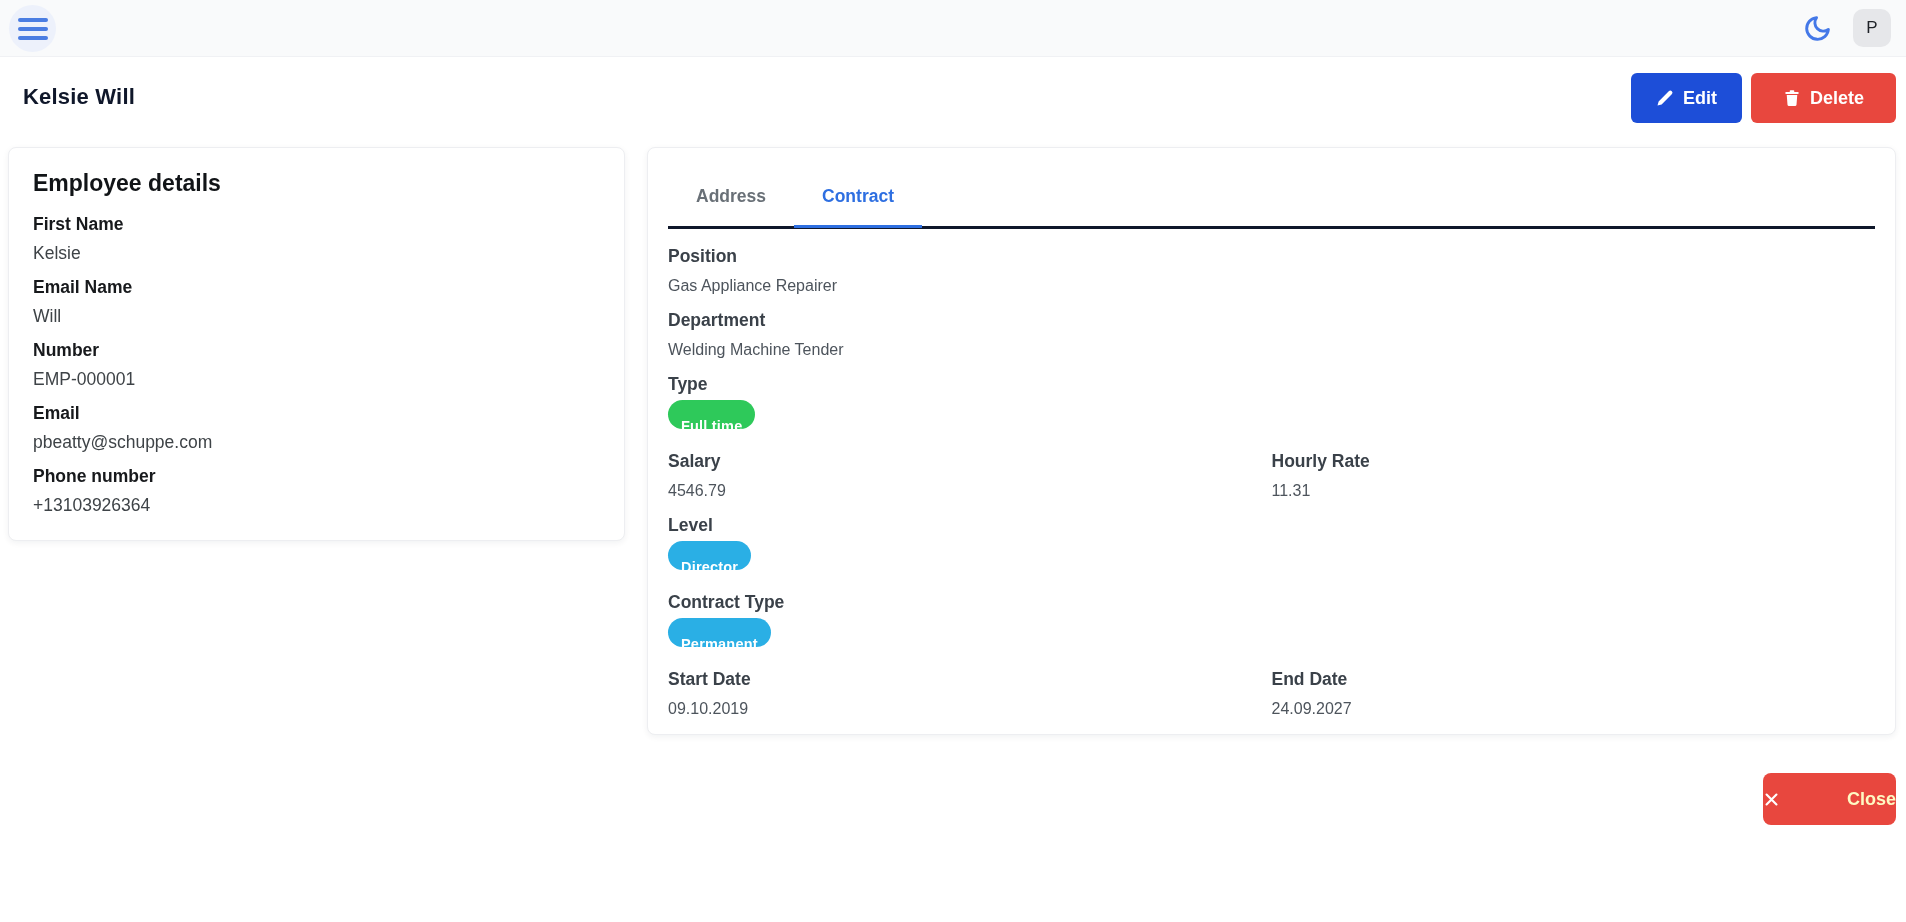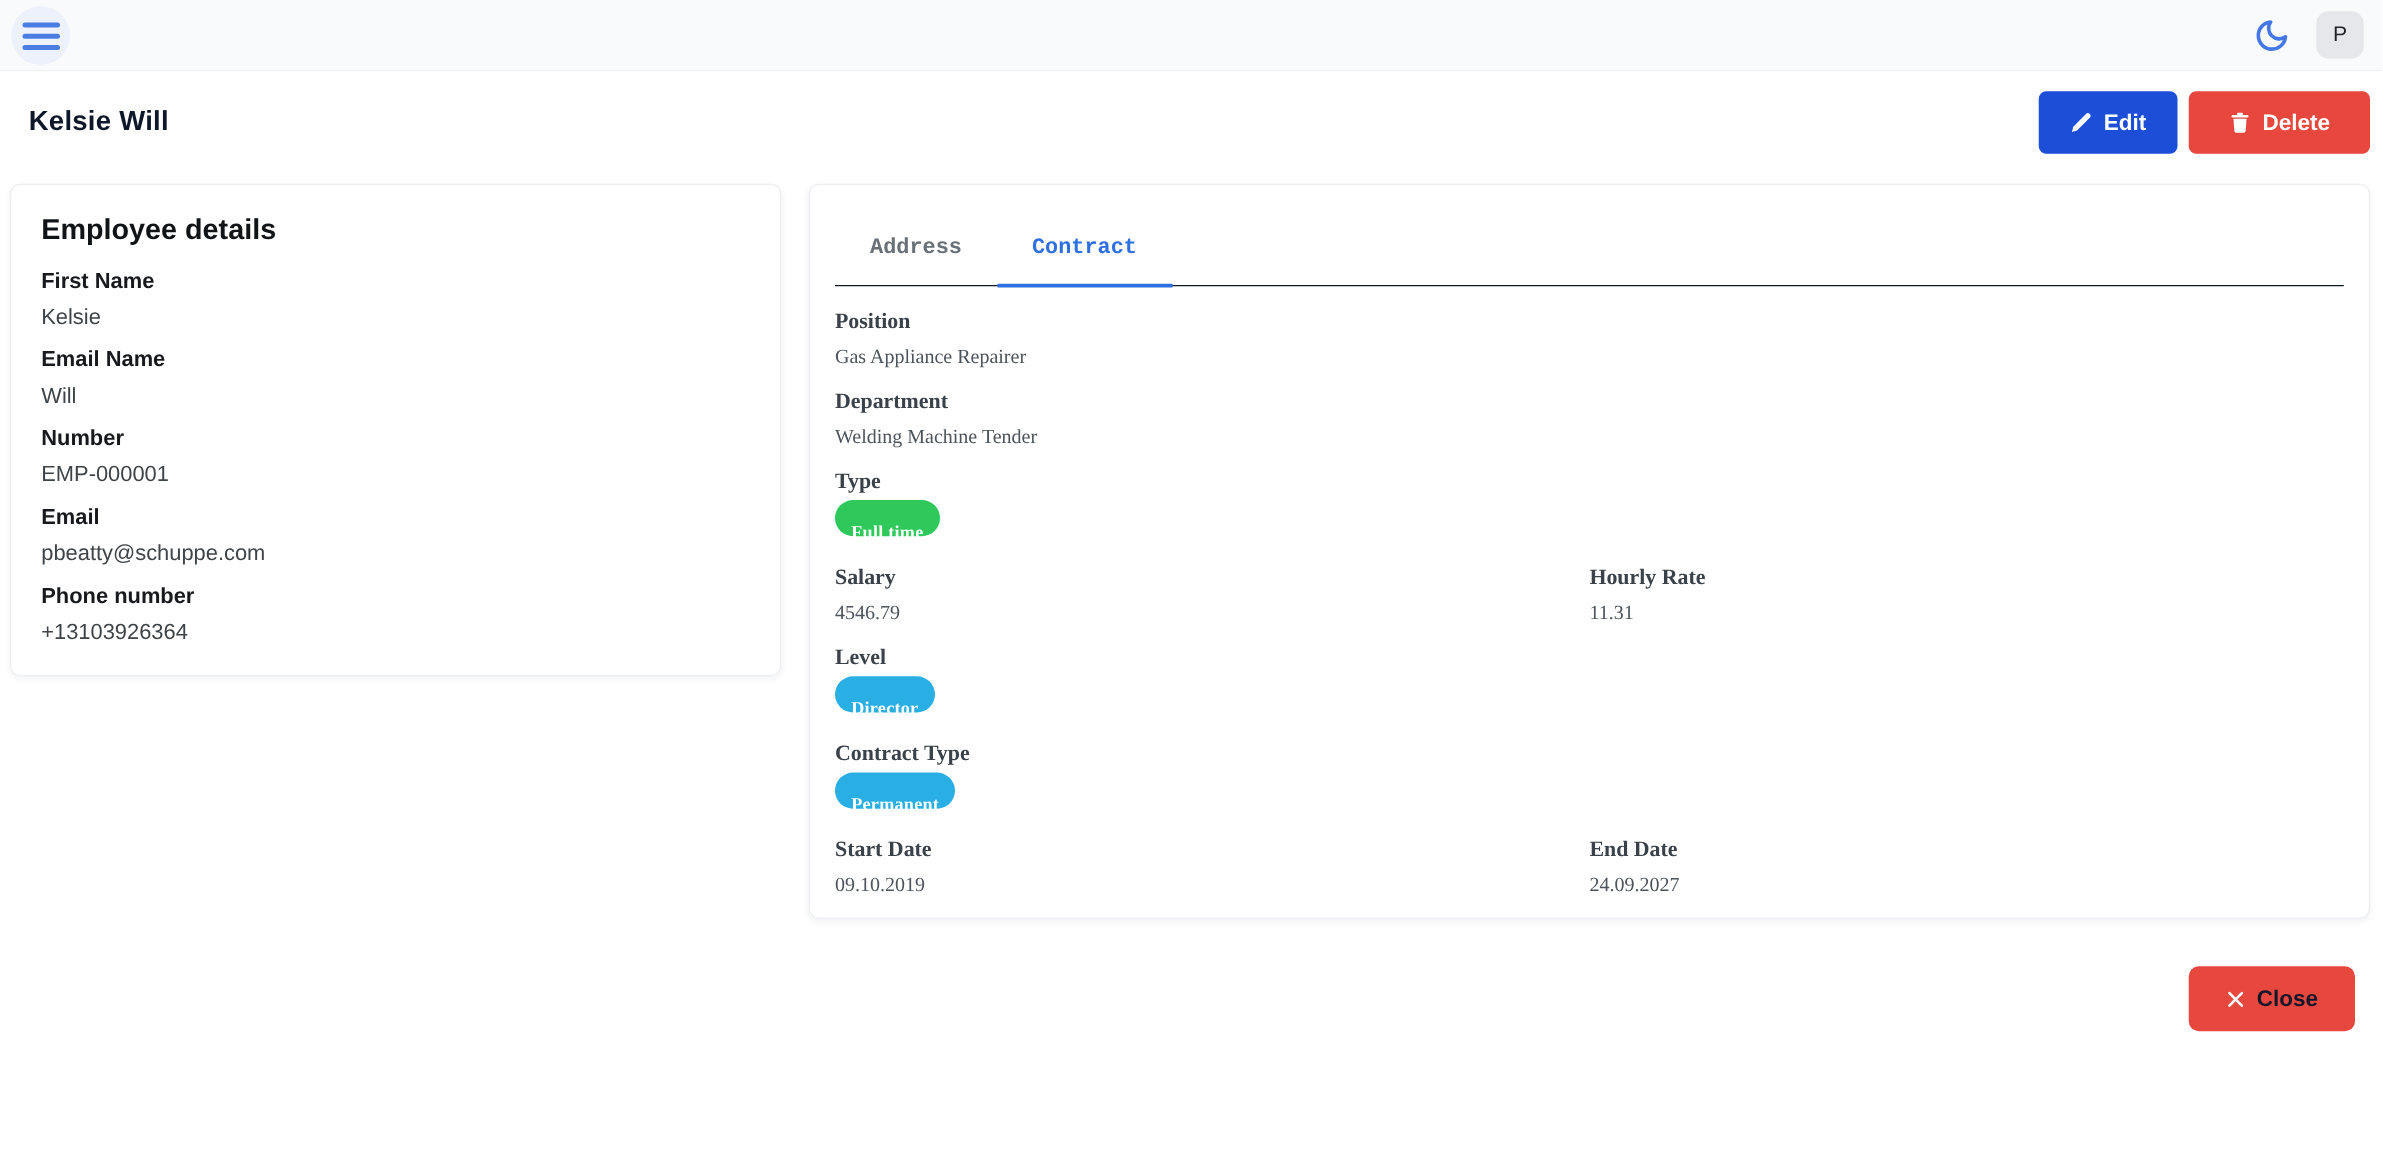--- a/index.html
+++ b/index.html
@@ -61,50 +61,50 @@
   .card-left { left: 8px; top: 147px; width: 617px; height: 394px; padding: 20px 24px; }
   .card-left h2 { font-size: 23px; font-weight: bold; color: #111417; line-height: 30px; margin-bottom: 12px; }
 
   .field { margin-bottom: 5px; }
   .field .lbl { display: block; font-size: 17.5px; font-weight: bold; color: #17191c; line-height: 29px; }
   .field .val { display: block; font-size: 17.5px; color: #3e4347; line-height: 29px; }
 
   .card-right { left: 647px; top: 147px; width: 1249px; height: 588px; padding: 20px; }
 
   
-  .tabs { display: flex; height: 61px; border-bottom: 1px solid #0f172a; font-family: Liberation Mono, monospace; }
+  .tabs { display: flex; height: 61px; border-bottom: 3px solid #0f172a; }
   .tab {
     display: flex; align-items: center; padding: 0 28px; cursor: pointer;
     font-size: 17.5px; font-weight: bold; color: #697077;
     border-bottom: 3px solid transparent; margin-bottom: -2px;
   }
   .tab.active { color: #2e6fe1; border-bottom-color: #2e6fe1; }
 
   
-  .panel { padding-top: 13px; font-family: Liberation Serif, serif; }
+  .panel { padding-top: 13px; }
   .row2 { display: grid; grid-template-columns: 1fr 1fr; }
   .cfield { margin-bottom: 6px; }
   .cfield .lbl { display: block; font-size: 17.5px; font-weight: bold; color: #3a4149; line-height: 29px; }
   .cfield .val { display: block; font-size: 16px; color: #4d545c; line-height: 29px; }
   .cfield.badge-field { margin-bottom: 12px; }
   .badge {
     display: inline-block; margin-top: 1px; height: 29px; line-height: 29px;
     padding: 12px 13px; border-radius: 15px;
     color: #ffffff; font-size: 14.5px; font-weight: bold; letter-spacing: .2px;
   }
   .badge-green { background: #2ec95a; }
   .badge-blue  { background: #2aafe5; }
 
   
   .close-btn {
-    position: absolute; right: 22px; top: 773px;
+    position: absolute; right: 10px; top: 773px;
     width: 133px; height: 52px; border: none; border-radius: 8px;
     background: #e8473e; cursor: pointer;
-    display: flex; align-items: center; justify-content: center; gap: 8px;
-    color: #0f172a; font-family: inherit; font-size: 18px; font-weight: bold;
+    display: flex; align-items: center; justify-content: space-between; gap: 8px;
+    color: #fef9c3; font-family: inherit; font-size: 18px; font-weight: bold;
   }
   .icon { flex: 0 0 auto; display: inline-flex; }
 </style>
 </head>
 <body>
 
 <header class="topbar">
   <button class="menu-btn">
     <span class="icon" style="flex-direction:column;gap:5px;">
       <span class="bar"></span>

